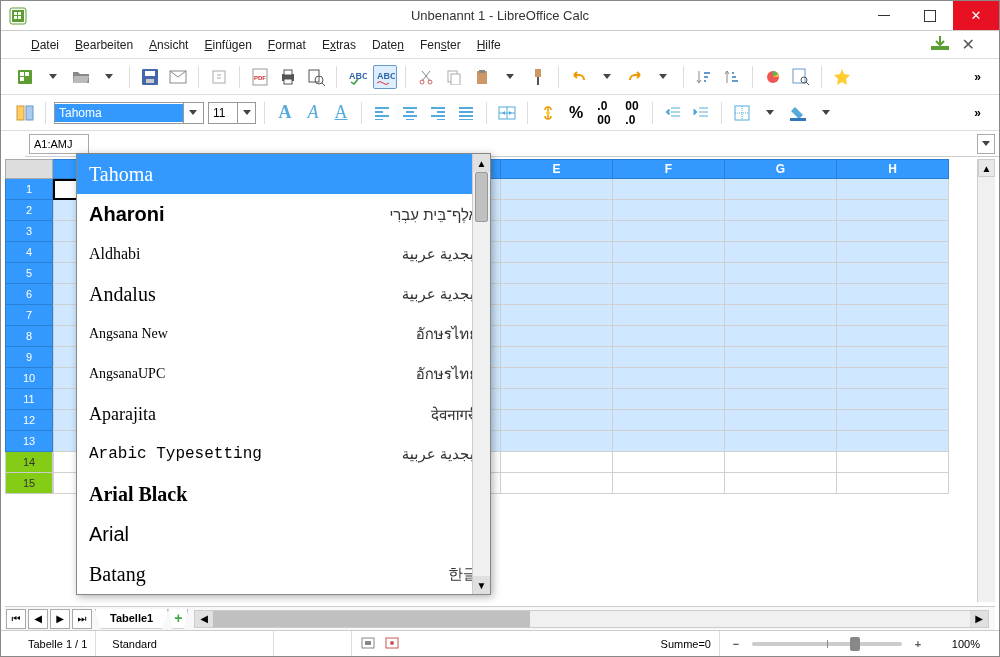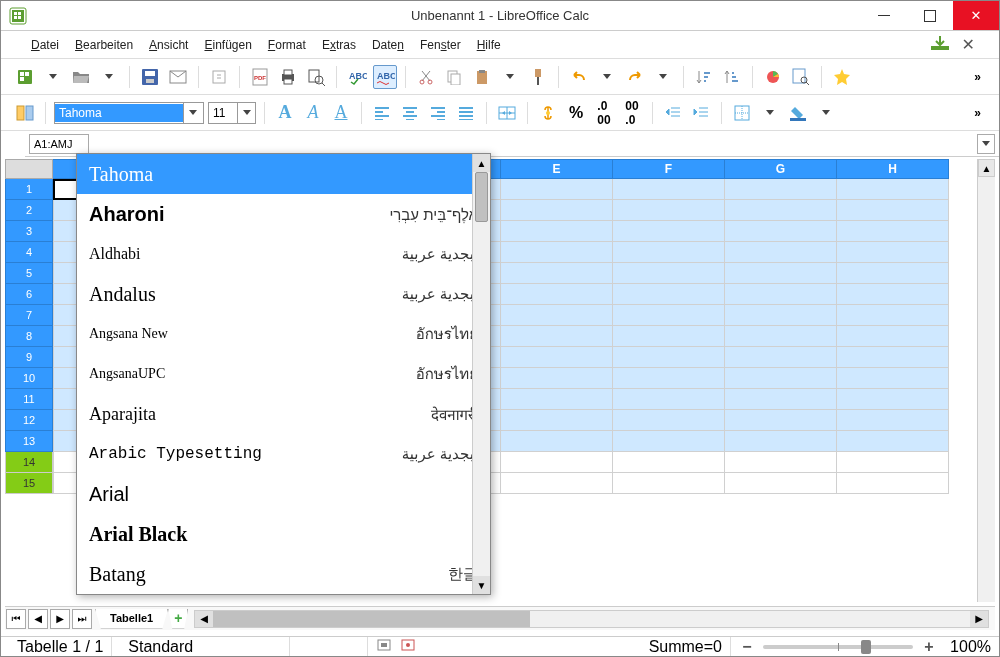--- a/index.html
+++ b/index.html
@@ -74,21 +74,21 @@
   .sheet-tab { height:20px; padding:0 14px; background:#fff; border:1px solid #aaa; border-top:none; display:flex; align-items:center; font-size:11px; font-weight:bold; margin-left:2px;
     clip-path: polygon(0 0, 100% 0, 92% 100%, 8% 100%);}
   .add-sheet { width:20px; height:20px; display:flex; align-items:center; justify-content:center; color:#4a4; font-weight:bold; font-size:14px;
     clip-path: polygon(0 0, 100% 0, 80% 100%, 20% 100%); border:1px solid #aaa; border-top:none; background:#fff;}
   .hscroll { flex:1; height:18px; margin:0 6px; background:#f0f0f0; border:1px solid #ccc; position:relative;}
   .hscroll .hbtn { position:absolute; width:18px; height:100%; top:0; background:#e0e0e0; display:flex; align-items:center; justify-content:center; font-size:10px;}
   .hscroll .hbtn.l { left:0;} .hscroll .hbtn.r { right:0;}
   .hscroll .hthumb { position:absolute; left:18px; width:40%; top:0; bottom:0; background:#c0c0c0;}
 
   
-  .statusbar { position:absolute; bottom:0; left:0; right:0; height:20px; border-top:1px solid #ccc; display:flex; align-items:center; padding:0 8px; font-size:16px; background:#fff; gap:8px;}
+  .statusbar { position:absolute; bottom:0; left:0; right:0; height:26px; border-top:1px solid #ccc; display:flex; align-items:center; padding:0 19px; font-size:11px; background:#fff; gap:8px;}
   .statusbar .section { padding:0 8px; border-right:1px solid #ddd; height:100%; display:flex; align-items:center;}
   .statusbar .filler { flex:1;}
   .zoom-slider { width:150px; height:4px; background:#ccc; position:relative; border-radius:2px;}
   .zoom-slider .tick { position:absolute; width:1px; height:8px; background:#888; top:-2px;}
   .zoom-slider .zthumb { position:absolute; width:10px; height:14px; background:#888; top:-5px; left:65%; border-radius:2px;}
   .zoom-btn { width:16px; height:16px; display:flex; align-items:center; justify-content:center; font-weight:bold; color:#555;}
   
   .chevron-down::after{content:''; display:inline-block; width:0;height:0; border-left:4px solid transparent; border-right:4px solid transparent; border-top:5px solid #444;}
 </style>
 </head>
@@ -594,24 +594,24 @@
       </div>
       <div class="font-item">
         <span style="font-family:serif;font-size:18px">Aparajita</span>
         <span class="sample">देवनागरी</span>
       </div>
       <div class="font-item">
         <span style="font-family:Liberation Mono, monospace;font-size:16px">Arabic Typesetting</span>
         <span class="sample">أبجدية عربية</span>
       </div>
       <div class="font-item">
+        <span style="font-family:'Arial Black';font-weight:900;font-size:20px">Arial Black</span>
+      </div>
+      <div class="font-item">
         <span style="font-family:Arial;font-size:20px">Arial</span>
-      </div>
-      <div class="font-item">
-        <span style="font-family:'Arial Black';font-weight:900;font-size:20px">Arial Black</span>
       </div>
       <div class="font-item">
         <span style="font-family:serif;font-size:20px">Batang</span>
         <span class="sample">한글</span>
       </div>
     </div>
   <div class="font-dd-scroll">
     <div class="sbtn">▲</div>
     <div class="thumb"></div>
     <div class="sbtn" style="position:absolute;bottom:0;left:0;right:0;">▼</div>

